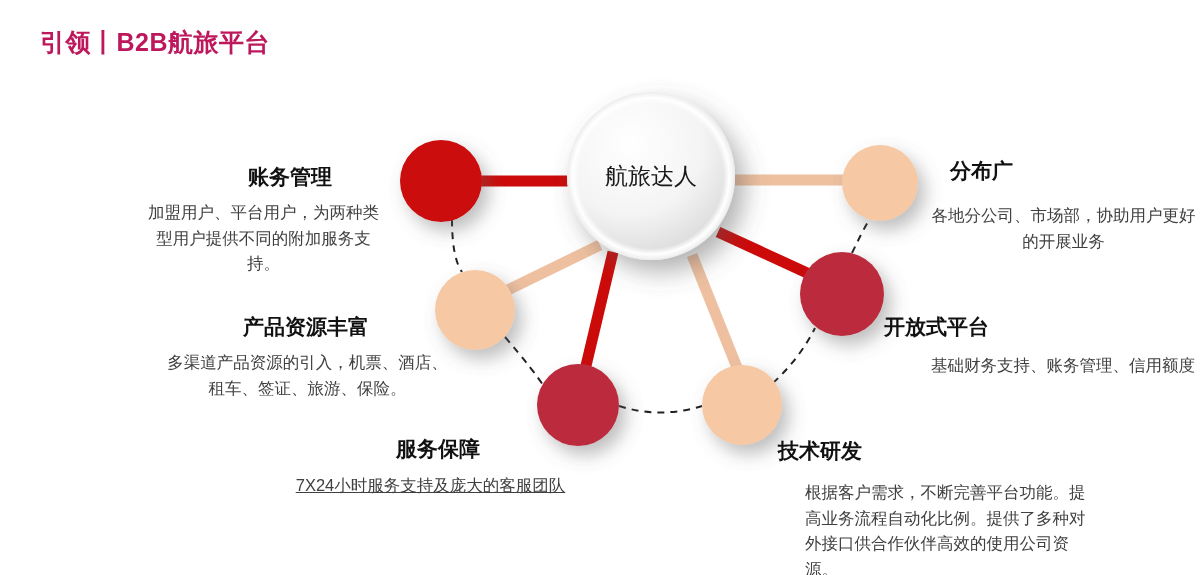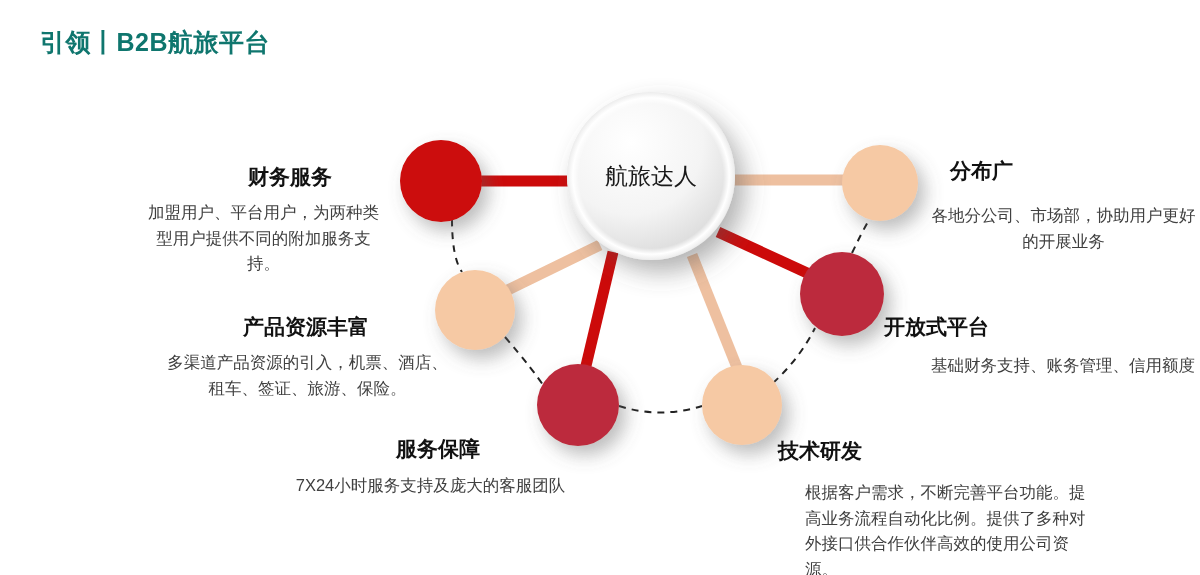--- a/index.html
+++ b/index.html
@@ -16,21 +16,21 @@
     color: #1a1a1a;
   }
 
   #page-title {
     position: absolute;
     left: 40px;
     top: 26px;
     font-size: 25px;
     font-weight: bold;
     letter-spacing: 0.5px;
-    color: #0f766e;
+    color: #be185d;
     white-space: nowrap;
   }
 
   #diagram-canvas {
     position: absolute;
     left: 0;
     top: 0;
     width: 1200px;
     height: 575px;
   }
@@ -50,21 +50,21 @@
   }
 
   
   .tb-open-title      { left: 248px;  top: 163px; }
   .tb-open-desc       { left: 146px;  top: 200px; width: 235px; text-align: center; }
 
   .tb-product-title   { left: 243px;  top: 313px; }
   .tb-product-desc    { left: 160px;  top: 350px; width: 295px; text-align: center; font-family: Liberation Serif, serif; }
 
   .tb-service-title   { left: 396px;  top: 435px; }
-  .tb-service-desc    { left: 258px;  top: 473px; width: 345px; text-align: center; }
+  .tb-service-desc    { left: 258px;  top: 473px; width: 345px; text-align: center; text-decoration: underline; }
 
   .tb-dist-title      { left: 950px;  top: 157px; }
   .tb-dist-desc       { left: 931px;  top: 203px; width: 265px; text-align: center; }
 
   .tb-finance-title   { left: 884px;  top: 313px; }
   .tb-finance-desc    { left: 850px;  top: 353px; width: 345px; text-align: right; }
 
   .tb-tech-title      { left: 778px;  top: 437px; }
   .tb-tech-desc       { left: 805px;  top: 480px; width: 290px; text-align: left; }
 </style>
@@ -119,21 +119,21 @@
     <circle cx="880" cy="183" r="38" fill="#f6c9a4" filter="url(#softShadow)"></circle>
   </g>
 
   <g>
     <circle cx="651" cy="176" r="84" fill="url(#hubGrad)" filter="url(#hubShadow)"></circle>
     <circle cx="651" cy="176" r="84" fill="url(#hubRim)"></circle>
     <text x="651" y="176" text-anchor="middle" dominant-baseline="central" font-family="Liberation Sans, DejaVu Sans, sans-serif" font-size="23" fill="#1a1a1a">航旅达人</text>
   </g>
 </svg>
 
-<div class="node-label tb-open-title">财务服务</div>
+<div class="node-label tb-open-title">账务管理</div>
 <div class="node-desc tb-open-desc">加盟用户、平台用户，为两种类型用户提供不同的附加服务支持。</div>
 
 <div class="node-label tb-product-title">产品资源丰富</div>
 <div class="node-desc tb-product-desc">多渠道产品资源的引入，机票、酒店、租车、签证、旅游、保险。</div>
 
 <div class="node-label tb-service-title">服务保障</div>
 <div class="node-desc tb-service-desc">7X24小时服务支持及庞大的客服团队</div>
 
 <div class="node-label tb-tech-title">技术研发</div>
 <div class="node-desc tb-tech-desc">根据客户需求，不断完善平台功能。提高业务流程自动化比例。提供了多种对外接口供合作伙伴高效的使用公司资源。</div>

